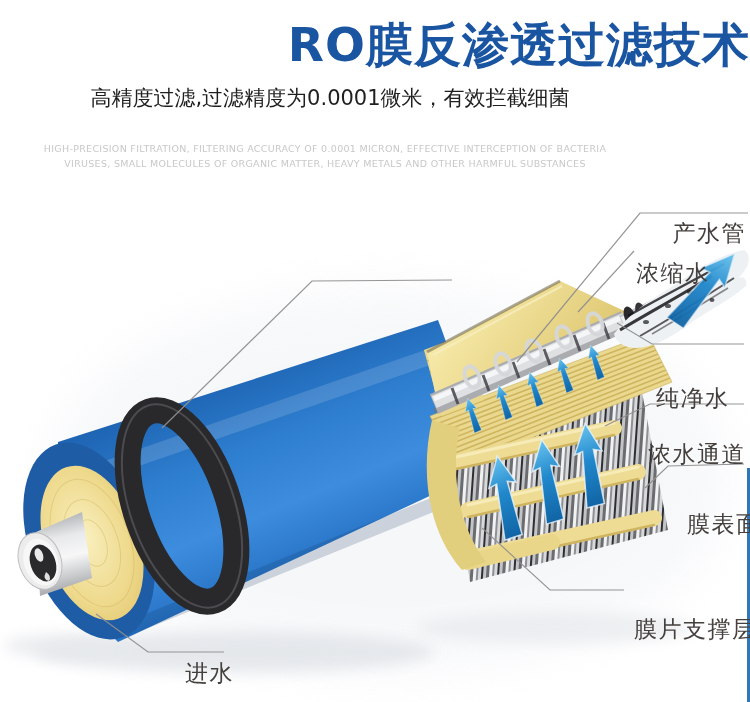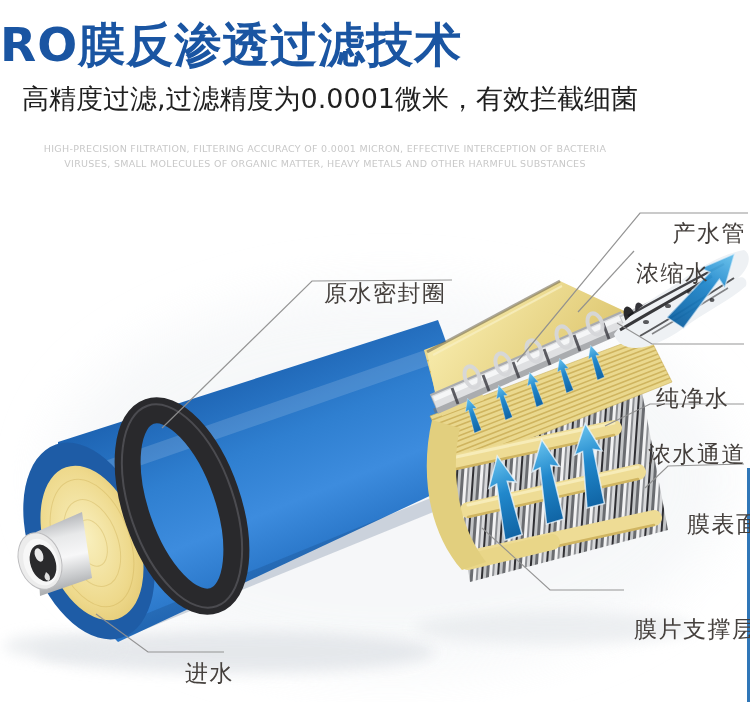--- a/index.html
+++ b/index.html
@@ -1,22 +1,22 @@
 <!DOCTYPE html>
 <html><head>
 <meta charset="utf-8">
 <style>
   html,body{margin:0;padding:0;background:#fff;}
   .canvas{position:relative;width:750px;height:702px;background:#ffffff;overflow:hidden;
           font-family:"DejaVu Sans","Liberation Sans",sans-serif;}
   .scene-svg{position:absolute;left:0;top:0;z-index:0;}
   .txt{position:absolute;z-index:2;white-space:nowrap;}
-  .title{left:0;top:14px;width:750px;text-align:left;font-size:47px;font-weight:700;
+  .title{left:0;top:14px;width:750px;text-align:right;font-size:47px;font-weight:700;
          color:#1a55a2;letter-spacing:1px;}
-  .sub{left:0;top:84px;width:660px;text-align:center;font-size:27px;font-weight:500;
+  .sub{left:0;top:84px;width:660px;text-align:center;font-size:21px;font-weight:500;
        color:#1f1f1f;line-height:29px;}
   .sub-en{left:0;top:141px;width:650px;text-align:center;font-size:9.5px;font-weight:400;
           color:#c8c8c8;line-height:15px;letter-spacing:.3px;}
   .lbl{font-size:23px;color:#45403d;letter-spacing:1.5px;font-weight:500;margin-top:32px;}
   .lbl-chanshuiguan{top:186px;right:4px;}
   .lbl-nongsuoshui{top:226px;left:636px;font-family:Liberation Mono, monospace;}
   .lbl-yuanshui{top:246px;left:324px;}
   .lbl-chunjingshui{top:351px;left:656px;}
   .lbl-nongshuitongdao{top:407px;left:648px;}
   .lbl-mobiaomian{top:477px;left:687px;}
@@ -240,19 +240,18 @@
   <div class="txt sub">
     <div>高精度过滤,过滤精度为0.0001微米，有效拦截细菌</div>
   </div>
   <div class="txt sub-en">
     <div>HIGH-PRECISION FILTRATION, FILTERING ACCURACY OF 0.0001 MICRON, EFFECTIVE INTERCEPTION OF BACTERIA</div>
     <div>VIRUSES, SMALL MOLECULES OF ORGANIC MATTER, HEAVY METALS AND OTHER HARMFUL SUBSTANCES</div>
   </div>
 
   <div class="txt lbl lbl-chanshuiguan">产水管</div>
   <div class="txt lbl lbl-nongsuoshui">浓缩水</div>
-  <div class="txt lbl lbl-yuanshui">原水密封圈</div>
   <div class="txt lbl lbl-nongshuitongdao">浓水通道</div>
   <div class="txt lbl lbl-chunjingshui">纯净水</div>
   <div class="txt lbl lbl-mobiaomian">膜表面</div>
   <div class="txt lbl lbl-mozhicheng">膜片支撑层</div>
   <div class="txt lbl lbl-jinshui">进水</div>
 </div>
 
 </body></html>

